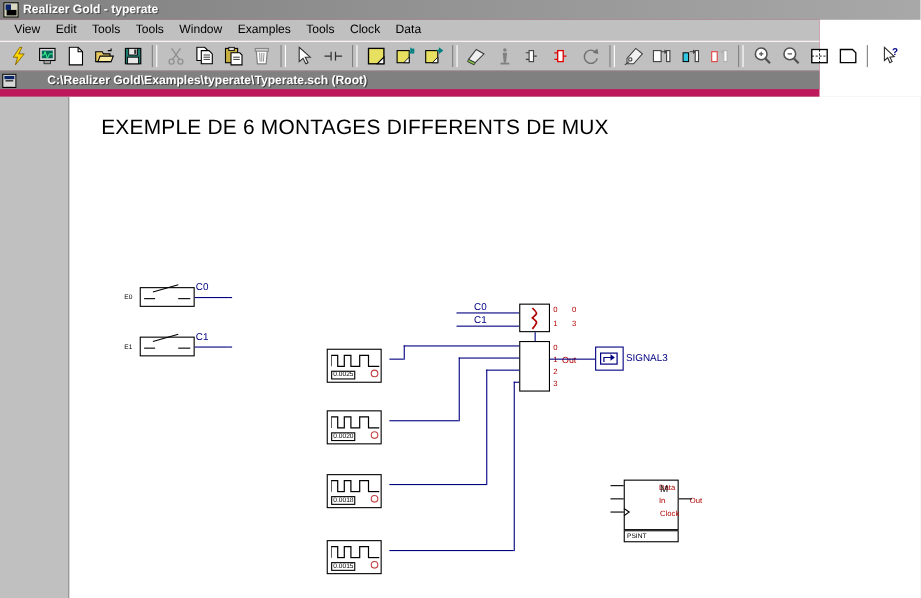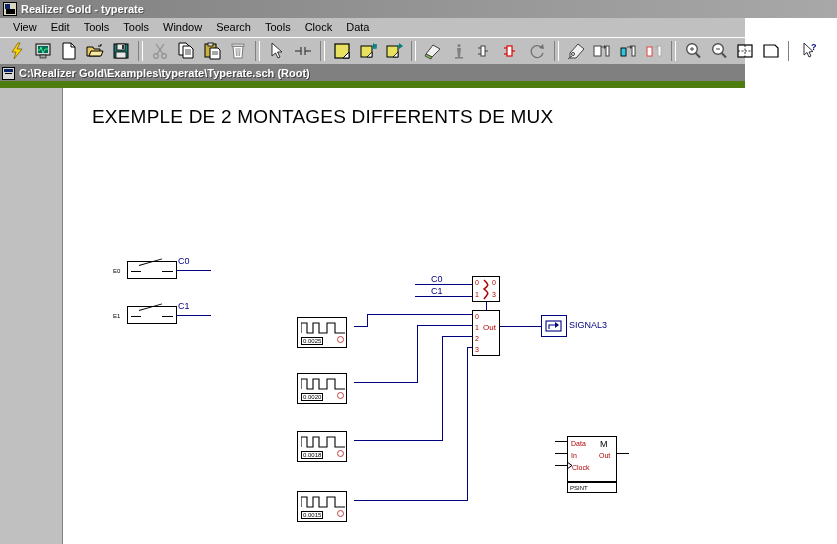--- a/index.html
+++ b/index.html
@@ -3,21 +3,21 @@
 <meta charset="utf-8">
 <style>
   html,body{margin:0;padding:0;}
   body{
     width:837px;height:544px;overflow:hidden;
     background:#ffffff;
     font-family:"Liberation Sans", sans-serif;
     font-size:11px;
     -webkit-font-smoothing:none;
   }
-  .app{width:745px;height:544px;position:relative;background:#4d7c0f;}
+  .app{width:745px;height:544px;position:relative;background:#be185d;}
 
   
   .titlebar{
     height:18px;width:837px;
     background:linear-gradient(to right,#808080,#a8a8a8);
     display:flex;align-items:center;
     padding:0;box-sizing:border-box;
   }
   .titlebar .tb-icon{
     width:14px;height:14px;margin:0 4px 0 3px;
@@ -61,21 +61,21 @@
     width:24px;height:24px;margin:0 1px;
     display:flex;align-items:center;justify-content:center;
     position:relative;flex:none;
   }
   .sep{width:3px;height:20px;margin:0 4px;border-left:1px solid #808080;border-right:1px solid #ffffff;flex:none;}
 
   
   .pathbar{
     height:16px;background:#808080;
     display:flex;align-items:center;
-    padding-left:2px;box-sizing:border-box;
+    padding-left:2px;box-sizing:border-box;gap:24px;
   }
   .pathbar .p-icon{
     width:13px;height:13px;margin-right:4px;flex:none;
     background:#d8d8d8;border:1px solid #000;position:relative;box-sizing:border-box;
   }
   .pathbar .p-icon:before{
     content:"";position:absolute;left:1px;top:1px;right:1px;height:3px;background:#0a246a;
   }
   .pathbar .p-icon:after{
     content:"";position:absolute;left:2px;top:5px;width:7px;height:5px;
@@ -107,21 +107,21 @@
   }
 
   
   .wire{position:absolute;background:#000080;}
   .wh{height:1px;}
   .wv{width:1px;}
 
   .box{position:absolute;border:1px solid #000;background:#fff;box-sizing:border-box;}
 
   .lbl-blue{position:absolute;color:#000080;font-size:9px;white-space:nowrap;}
-  .lbl-red{position:absolute;color:#b00000;font-size:7px;white-space:nowrap;line-height:7px;}
+  .lbl-red{position:absolute;color:#b00000;font-size:7px;white-space:nowrap;line-height:7px;margin-left:28px;}
   .lbl-blk{position:absolute;color:#000;font-size:9px;white-space:nowrap;}
   .lbl-tiny{position:absolute;color:#000;font-size:6px;white-space:nowrap;line-height:6px;}
 
   
   .sw-line{position:absolute;background:#000;height:1px;}
 
   
   .wfm{position:absolute;}
   .redcircle{
     position:absolute;width:7px;height:7px;border:1px solid #c04040;
@@ -139,21 +139,21 @@
     <div class="tb-icon"></div>
     <div class="tb-title">Realizer Gold - typerate</div>
   </div>
 
   <div class="menubar">
     <div class="mi">View</div>
     <div class="mi">Edit</div>
     <div class="mi">Tools</div>
     <div class="mi">Tools</div>
     <div class="mi">Window</div>
-    <div class="mi">Search</div>
+    <div class="mi">Examples</div>
     <div class="mi">Tools</div>
     <div class="mi">Clock</div>
     <div class="mi">Data</div>
   </div>
 
   <div class="toolbar">
 
     <div class="tbtn">
       <svg width="18" height="18" viewBox="0 0 18 18">
         <polygon points="10,1 4,10 8,10 6,17 14,7 9,7 12,1" fill="#ffd700" stroke="#806000" stroke-width="0.8"></polygon>
@@ -404,21 +404,21 @@
     <div class="p-icon"></div>
     <div class="p-text">C:\Realizer Gold\Examples\typerate\Typerate.sch (Root)</div>
   </div>
 
   <div class="workspace">
     <div class="leftgutter"></div>
 
     <div class="sheetframe">
       <div class="sheet">
 
-        <div class="schem-title">EXEMPLE DE 2 MONTAGES DIFFERENTS DE MUX</div>
+        <div class="schem-title">EXEMPLE DE 6 MONTAGES DIFFERENTS DE MUX</div>
 
         <div class="lbl-tiny" style="left:50px;top:180px;">E0</div>
         <div class="box" style="left:64px;top:173px;width:50px;height:18px;">
           <div class="sw-line" style="left:3px;top:9px;width:10px;"></div>
           <div class="sw-line" style="left:34px;top:9px;width:11px;"></div>
           <div class="sw-line" style="left:11px;top:3px;width:24px;transform:rotate(-16deg);transform-origin:left center;"></div>
         </div>
         <div class="wire wh" style="left:114px;top:182px;width:31px;"></div>
         <div class="lbl-blue" style="left:115px;top:168px;">C0</div>
         <div class="wire wh" style="left:145px;top:182px;width:3px;"></div>

